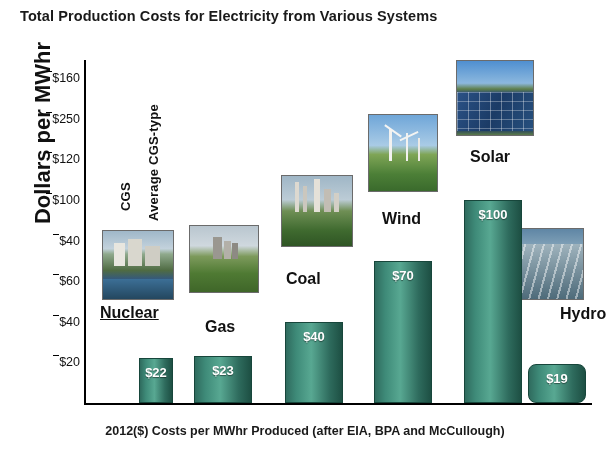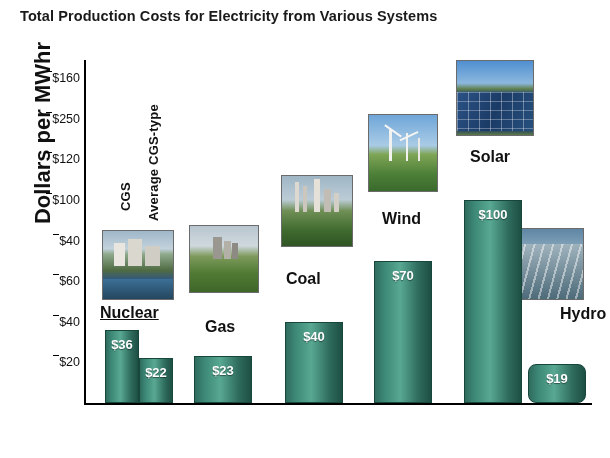--- a/index.html
+++ b/index.html
@@ -240,23 +240,20 @@
 
     <div class="photo p-hydro" style="left:428px;top:168px;width:70px;height:72px;">
         <div class="ph-inner">
           <div class="dam"></div>
         </div>
       </div>
 
     <div class="note" style="left:32px;top:46px;height:105px;">CGS</div>
     <div class="note" style="left:60px;top:46px;height:115px;">Average CGS-type</div>
 
-    <div class="bar" style="left:19px;width:34px;height:73.1px;">
-      <span class="val">$36</span>
-    </div>
     <div class="bar" style="left:53px;width:34px;height:44.6px;">
       <span class="val">$22</span>
     </div>
     <div class="bar" style="left:108px;width:58px;height:46.7px;">
       <span class="val">$23</span>
     </div>
     <div class="bar" style="left:199px;width:58px;height:81.2px;">
       <span class="val">$40</span>
     </div>
     <div class="bar" style="left:288px;width:58px;height:142.1px;">
@@ -271,14 +268,15 @@
 
     <div class="cat" style="left:14px;top:244px;text-decoration:underline;">Nuclear</div>
     <div class="cat" style="left:119px;top:258px;">Gas</div>
     <div class="cat" style="left:200px;top:210px;">Coal</div>
     <div class="cat" style="left:296px;top:150px;">Wind</div>
     <div class="cat" style="left:384px;top:88px;">Solar</div>
     <div class="cat" style="left:446px;top:245px;padding-left:28px;">Hydro</div>
 
   </div>
 
+  <div class="xlabel">2012($) Costs per MWhr Produced (after EIA, BPA and McCullough)</div>
 
 </div>
 
 </body></html>

